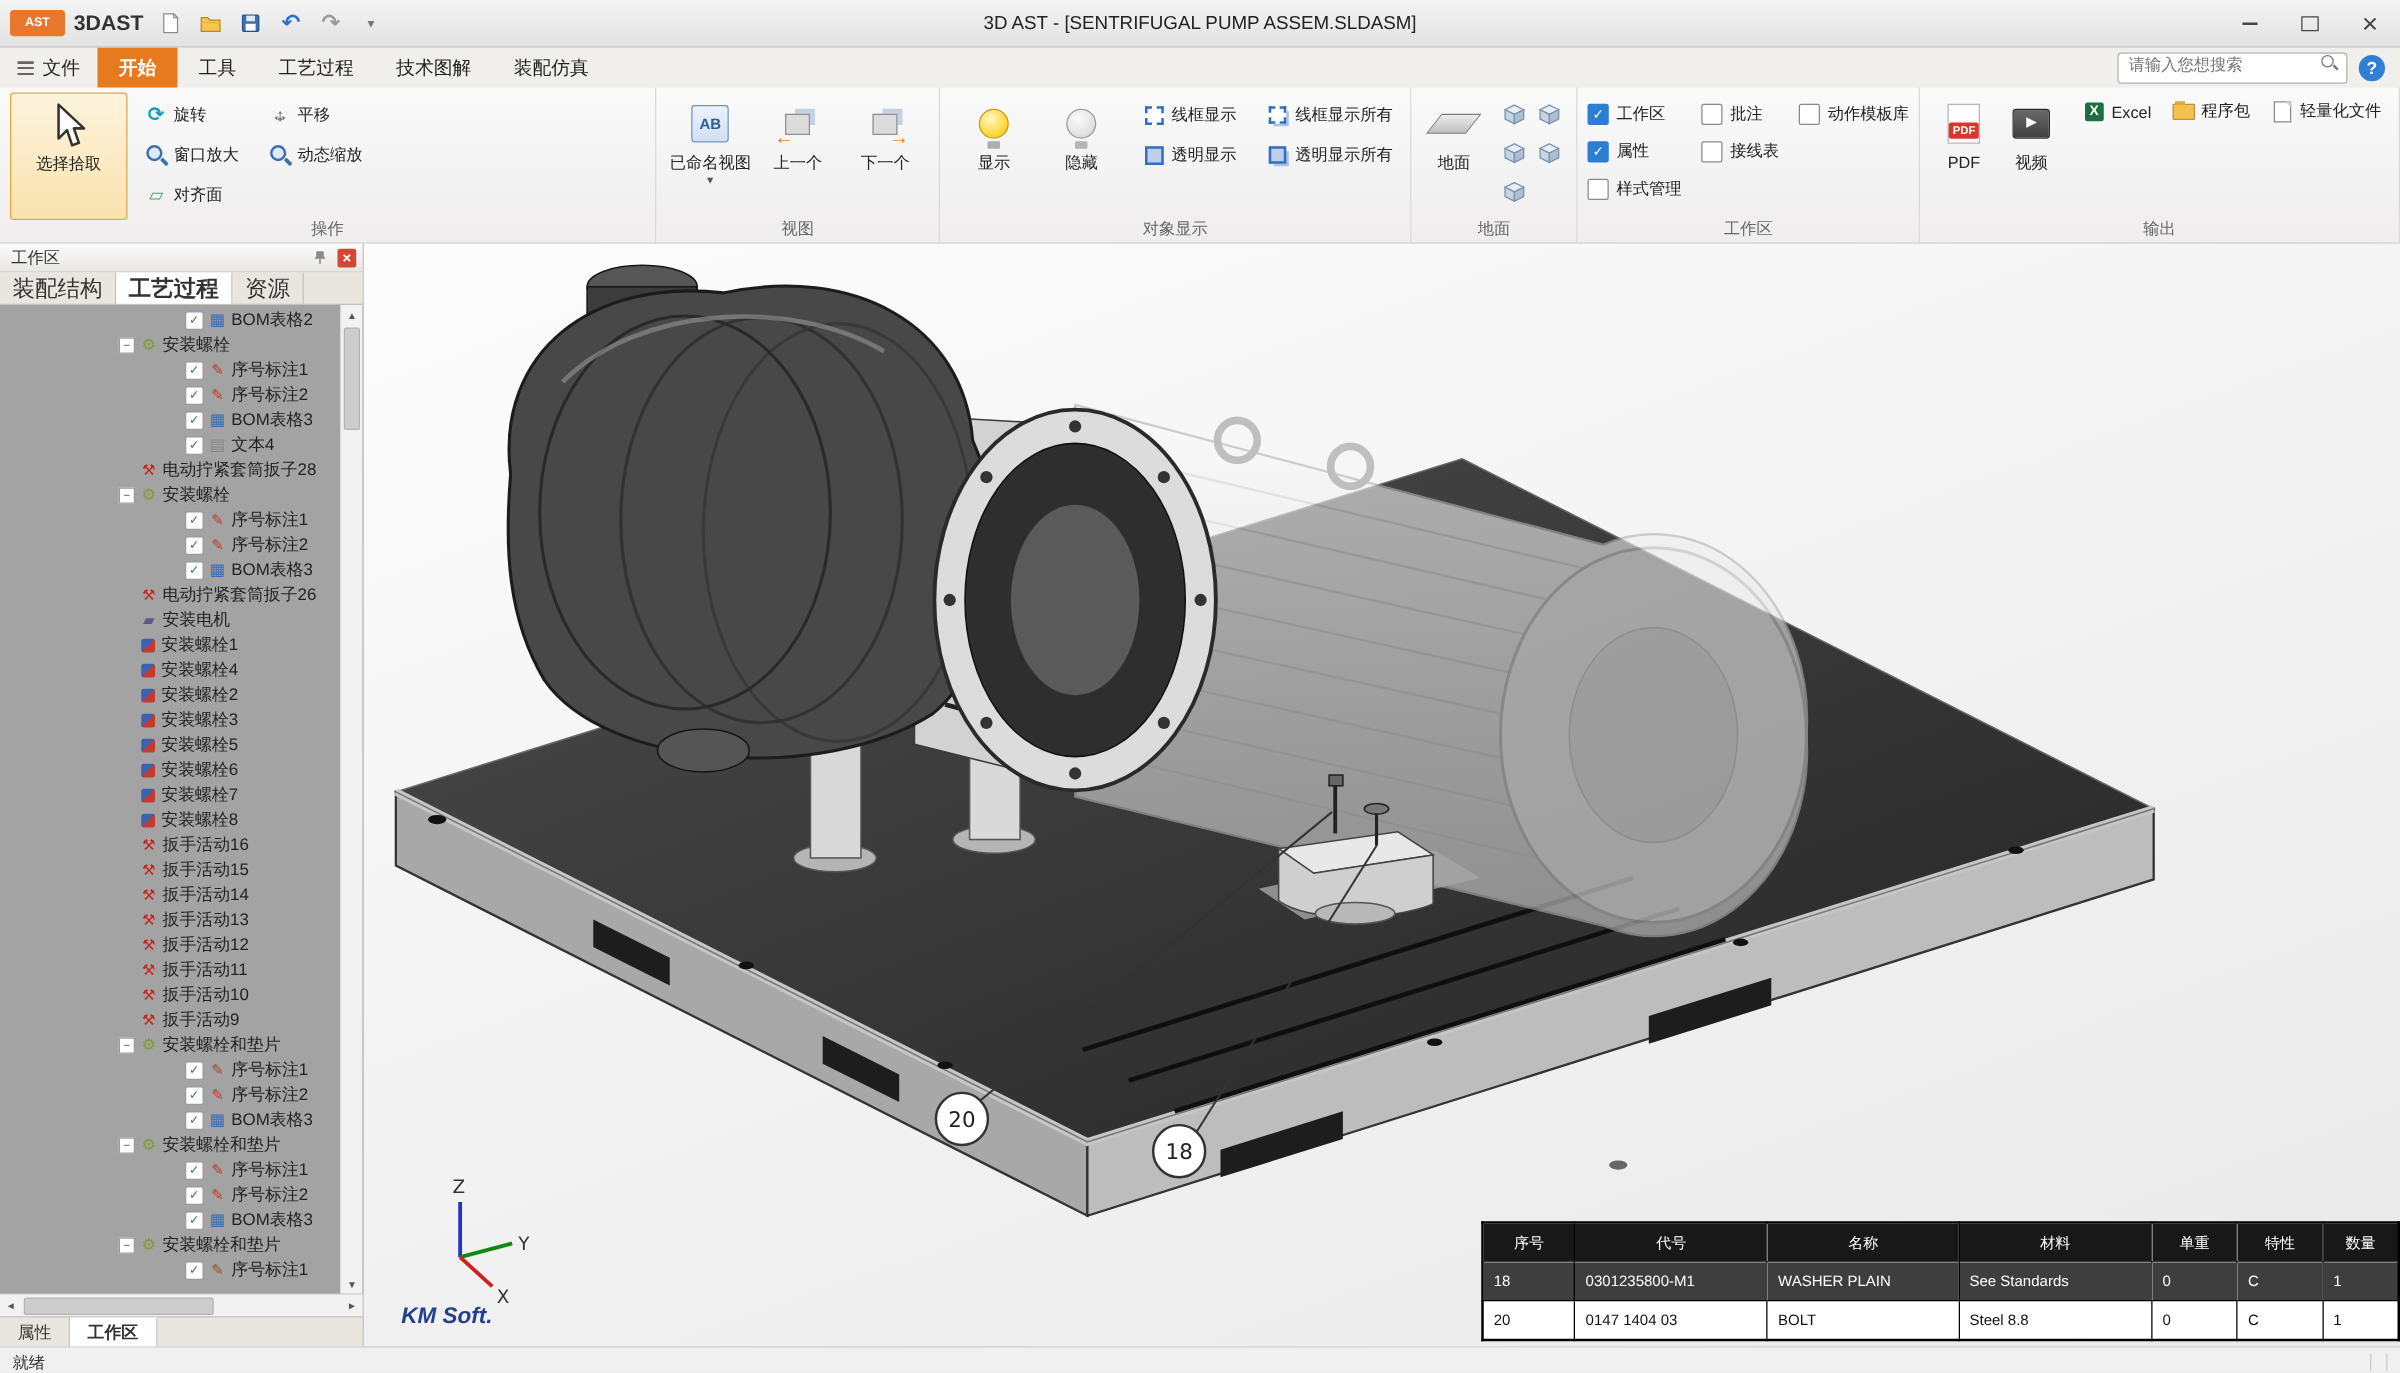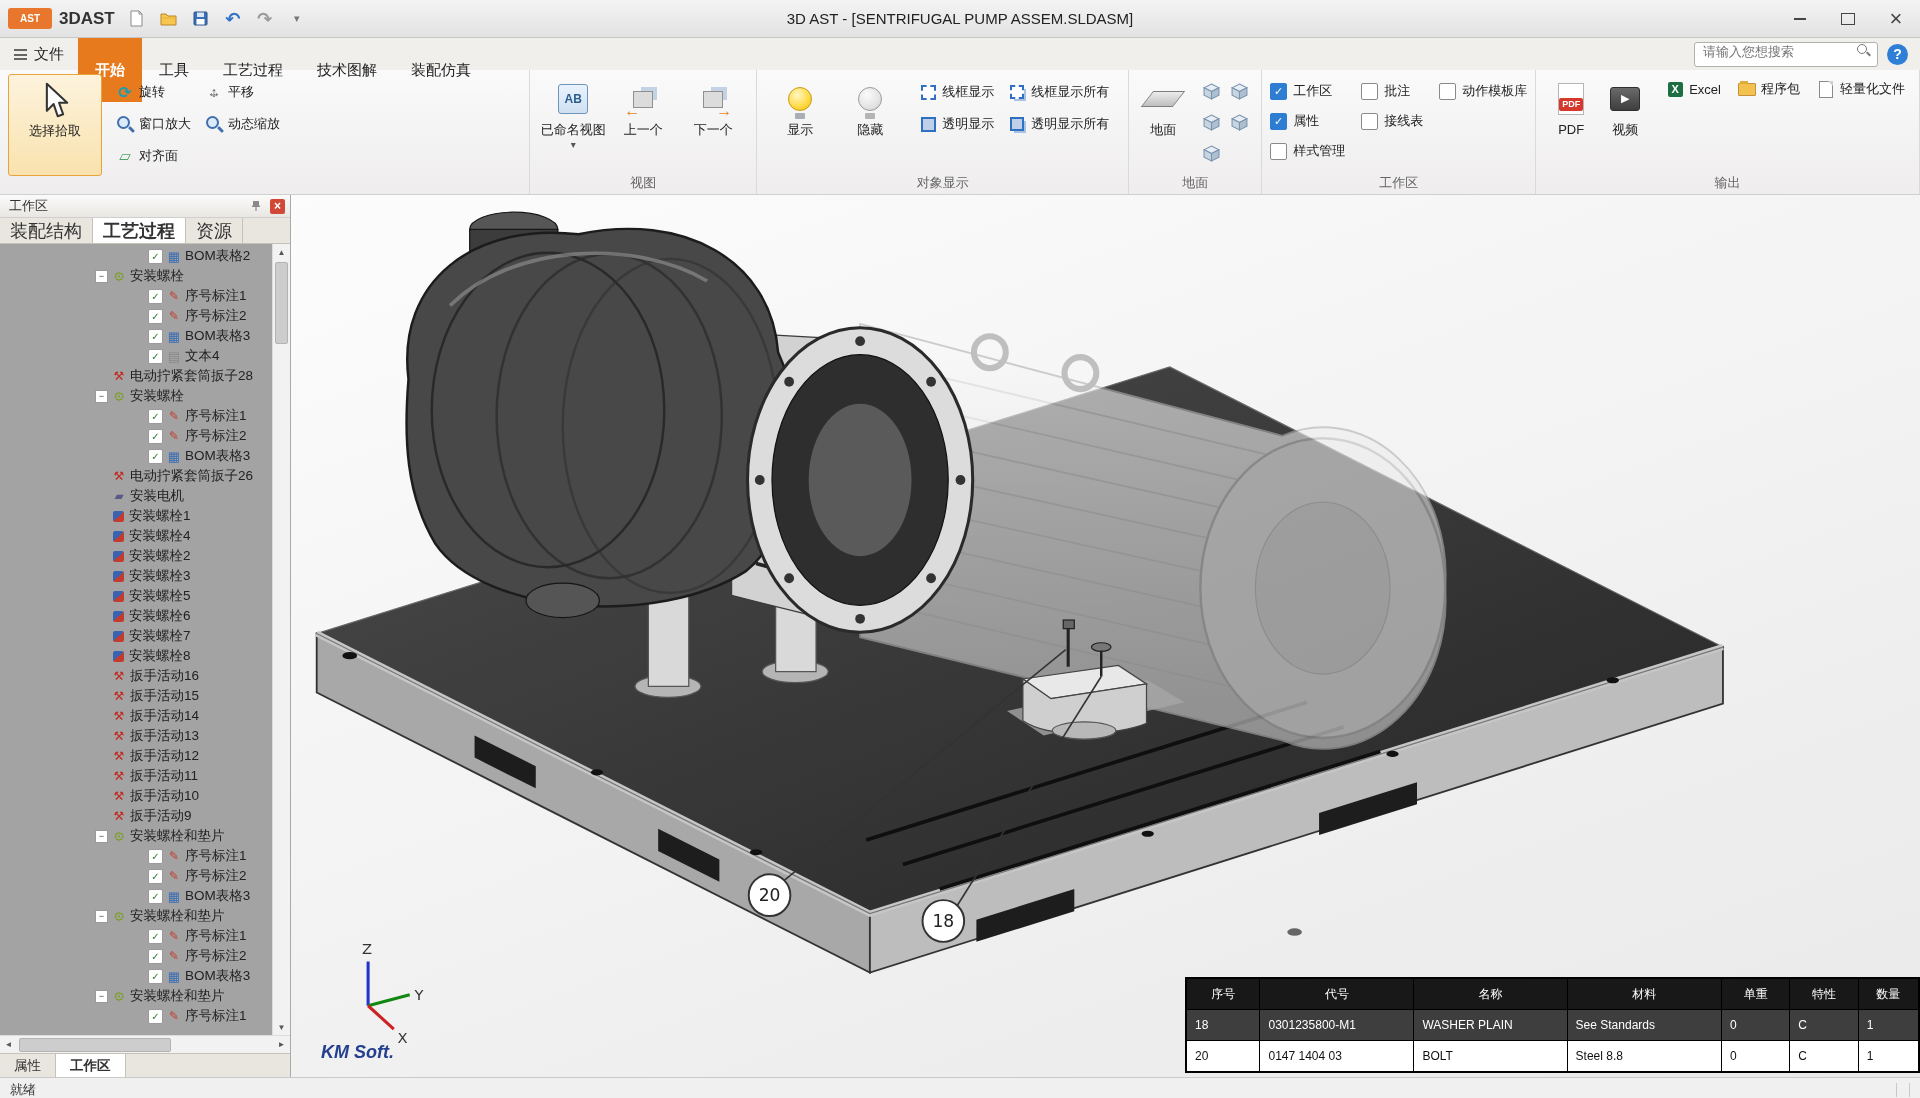--- a/index.html
+++ b/index.html
@@ -23,21 +23,21 @@
   .winbtn{width:48px;height:36px;display:flex;align-items:center;justify-content:center}
   .winbtn-min::before{content:"";width:12px;height:2px;background:#444}
   .winbtn-max::before{content:"";width:12px;height:10px;border:1.5px solid #444}
   .winbtn-close::before{content:"×";font-size:22px;color:#444;line-height:1}
 
   
   .tabbar{height:32px;background:#f1efec;display:flex;align-items:center}
   .filebtn{display:flex;align-items:center;gap:7px;padding:0 14px;height:32px;font-size:15px;color:#222}
   .hamb{width:13px;height:11px;background:repeating-linear-gradient(#666 0 2px,transparent 2px 4.5px)}
   .mtabs{display:flex;height:32px}
-  .mtab{padding:16px 17px;height:32px;display:flex;align-items:center;font-size:15px;color:#222}
+  .mtab{padding:0 17px;height:32px;display:flex;align-items:center;font-size:15px;color:#222}
   .mtab.active-true{background:#e87a1e;color:#fff;font-weight:bold}
   .searchbox{width:170px;height:23px;border:1px solid #b0b0b0;border-radius:3px;background:#fff;
              display:flex;align-items:flex-start;padding:0 6px;margin-left:auto}
   .searchbox input{border:none;outline:none;flex:1;font-size:13px;min-width:0;color:#333;
                    font-family:"Liberation Sans","DejaVu Sans",sans-serif}
   .searchmag{position:relative;width:15px;height:15px;flex:none}
   .searchmag::before{content:"";position:absolute;left:1px;top:1px;width:8px;height:8px;border:1.5px solid #777;border-radius:50%}
   .searchmag::after{content:"";position:absolute;left:10px;top:10px;width:5px;height:2px;background:#777;transform:rotate(45deg)}
   .helpbtn{width:21px;height:21px;border-radius:50%;background:#2f7fd6;color:#fff;font-weight:bold;
            display:flex;align-items:center;justify-content:center;font-size:14px;margin:0 12px 0 9px;flex:none}
@@ -47,21 +47,21 @@
   .rgroup{position:relative;border-right:1px solid #dadada;padding:4px 8px 20px;display:flex;align-items:flex-start;gap:8px}
   .glabel{position:absolute;bottom:2px;left:0;right:0;text-align:center;font-size:13px;color:#666}
   .g-op{width:600px}.g-view{width:240px}.g-disp{width:415px}.g-ground{width:125px}.g-ws{width:290px}.g-out{flex:1}
 
   .bigbtn{width:70px;height:96px;display:flex;flex-direction:column;align-items:center;padding-top:4px;gap:2px;
           font-size:13px;color:#222;text-align:center;border-radius:3px;line-height:1.25;flex:none}
   .blabel{white-space:nowrap}
   .caret{font-size:10px;color:#555;line-height:1}
   .selectpick{width:92px;background:linear-gradient(#fdf3dd,#f9e2ae);border:1px solid #e8a33d}
   .bigrow{display:flex}
-  .sgrid{display:grid;grid-template-columns:auto auto;grid-auto-rows:32px;column-gap:2px;align-items:center;margin-top:2px}
+  .sgrid{display:grid;grid-template-columns:auto auto;grid-auto-rows:32px;column-gap:12px;align-items:center;margin-top:2px}
   .sbtn{display:flex;align-items:center;gap:5px;font-size:13px;padding:2px 6px;border-radius:3px;white-space:nowrap;color:#222}
   .cubegrid{display:grid;grid-template-columns:repeat(2,28px);grid-auto-rows:31px;align-items:center;justify-items:center;margin-top:2px}
   .cubebtn{display:flex;align-items:center;justify-content:center;width:24px;height:24px}
   .wsgrid{display:grid;grid-template-columns:auto auto auto;grid-auto-rows:30px;column-gap:16px;align-items:center;margin-top:2px}
   .col-1{grid-column:1}.col-2{grid-column:2}.col-3{grid-column:3}
   .wscheck{display:flex;align-items:center;gap:6px;font-size:13px;white-space:nowrap;color:#222}
   .cb{width:15px;height:15px;border:1px solid #8a8a8a;background:#fff;border-radius:2px;
       display:inline-flex;align-items:center;justify-content:center;flex:none}
   .checked-true .cb{background:#2d7dd2;border-color:#2d7dd2}
   .checked-true .cb::after{content:"✓";color:#fff;font-size:11px}
@@ -278,20 +278,21 @@
         <div class="sbtn">
           <span class="ic ic-zoom-dynamic"></span>
           <span>动态缩放</span>
         </div>
 
         <div class="sbtn">
           <span class="ic ic-align-face"></span>
           <span>对齐面</span>
         </div>
       </div>
+    <div class="glabel">操作</div>
   </div>
 
   <div class="rgroup g-view">
     <div class="bigrow">
 
         <div class="bigbtn">
           <span class="bigic bi-named-views"></span>
           <span class="blabel">已命名视图</span>
           <span class="caret">▾</span>
         </div>

